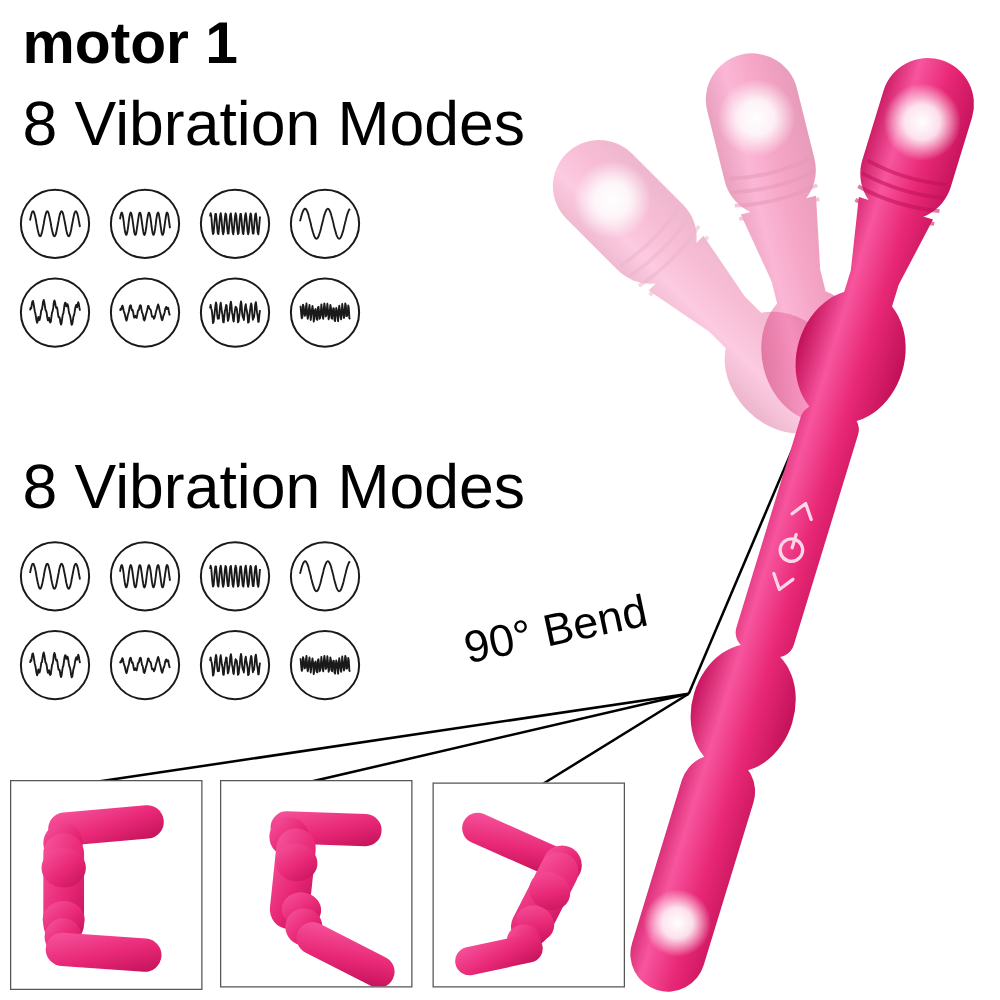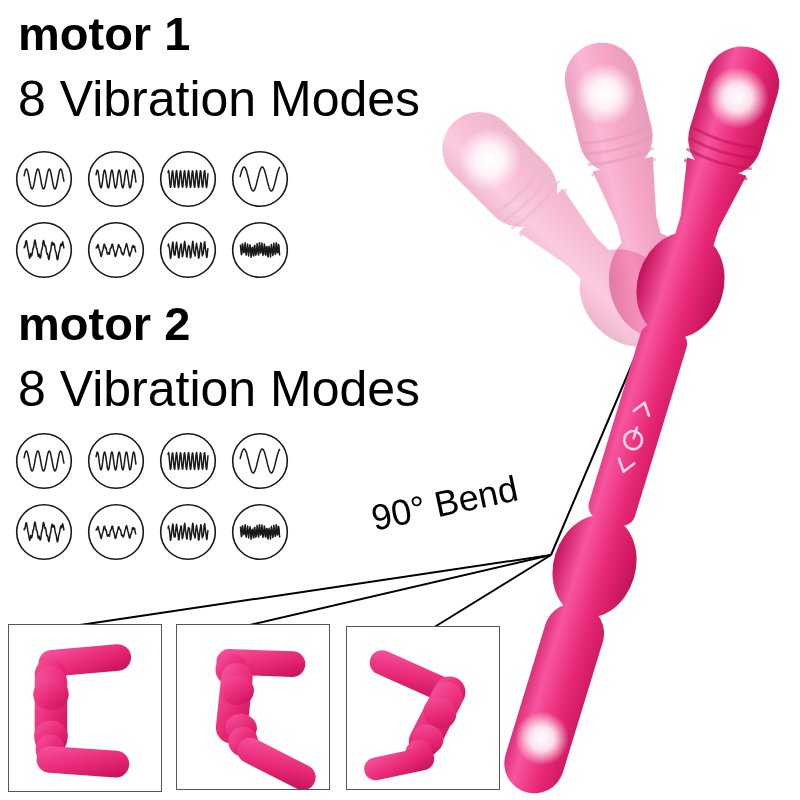--- a/index.html
+++ b/index.html
@@ -76,21 +76,20 @@
       <svg viewBox="0 0 58 58" class="mode-circle">
         <circle cx="29" cy="29" r="27.3" fill="none" stroke="#1a1a1a" stroke-width="1.6"></circle>
         <path d="M9.0 25.7 L9.5 22.9 L10.0 26.0 L10.4 27.1 L10.9 31.3 L11.4 37.5 L11.9 36.5 L12.3 33.0 L12.8 28.5 L13.3 23.8 L13.8 20.9 L14.2 22.6 L14.7 30.1 L15.2 34.0 L15.7 32.1 L16.1 33.9 L16.6 29.0 L17.1 23.8 L17.6 21.2 L18.0 24.2 L18.5 28.6 L19.0 30.9 L19.5 36.6 L20.0 36.9 L20.4 32.6 L20.9 27.9 L21.4 25.8 L21.9 23.0 L22.3 23.2 L22.8 29.7 L23.3 35.7 L23.8 34.5 L24.2 31.9 L24.7 28.5 L25.2 22.5 L25.7 20.3 L26.1 22.6 L26.6 28.7 L27.1 31.1 L27.6 35.4 L28.0 36.2 L28.5 30.7 L29.0 27.0 L29.5 24.4 L30.0 25.2 L30.4 25.5 L30.9 30.4 L31.4 36.9 L31.9 36.1 L32.3 32.5 L32.8 28.7 L33.3 23.0 L33.8 20.2 L34.2 22.2 L34.7 29.4 L35.2 32.5 L35.7 33.5 L36.1 35.0 L36.6 29.5 L37.1 24.7 L37.6 22.3 L38.0 25.3 L38.5 28.0 L39.0 31.0 L39.5 37.1 L40.0 36.7 L40.4 32.6 L40.9 28.3 L41.4 24.4 L41.9 21.7 L42.3 22.8 L42.8 29.9 L43.3 34.8 L43.8 33.0 L44.2 33.0 L44.7 28.4 L45.2 22.4 L45.7 20.7 L46.1 23.7 L46.6 28.9 L47.1 31.7 L47.6 36.5 L48.0 36.3 L48.5 30.7 L49.0 27.1" fill="none" stroke="#1a1a1a" stroke-width="1.5" stroke-linejoin="round"></path>
       </svg>
       <svg viewBox="0 0 58 58" class="mode-circle">
         <circle cx="29" cy="29" r="27.3" fill="none" stroke="#1a1a1a" stroke-width="1.6"></circle>
         <path d="M9.0 24.6 L9.5 24.2 L10.0 30.3 L10.4 33.7 L10.9 32.5 L11.4 22.7 L11.9 24.1 L12.3 28.5 L12.8 31.7 L13.3 30.5 L13.8 24.5 L14.2 21.7 L14.7 30.6 L15.2 34.1 L15.7 31.0 L16.1 26.4 L16.6 23.0 L17.1 28.8 L17.6 35.0 L18.0 31.4 L18.5 26.9 L19.0 23.8 L19.5 27.7 L20.0 36.3 L20.4 33.7 L20.9 27.4 L21.4 26.2 L21.9 29.5 L22.3 34.2 L22.8 34.9 L23.3 25.2 L23.8 24.4 L24.2 27.8 L24.7 34.1 L25.2 33.3 L25.7 28.2 L26.1 22.5 L26.6 28.6 L27.1 31.6 L27.6 34.1 L28.0 25.8 L28.5 21.7 L29.0 25.4 L29.5 32.1 L30.0 31.5 L30.4 28.0 L30.9 22.0 L31.4 27.2 L31.9 34.4 L32.3 32.9 L32.8 28.5 L33.3 23.0 L33.8 25.3 L34.2 33.3 L34.7 34.0 L35.2 27.7 L35.7 25.5 L36.1 25.8 L36.6 35.0 L37.1 35.9 L37.6 29.4 L38.0 25.3 L38.5 27.6 L39.0 31.7 L39.5 36.0 L40.0 27.1 L40.4 23.6 L40.9 26.6 L41.4 32.1 L41.9 34.5 L42.3 30.7 L42.8 22.2 L43.3 26.7 L43.8 30.6 L44.2 33.4 L44.7 28.2 L45.2 21.7 L45.7 23.4 L46.1 31.9 L46.6 31.8 L47.1 29.9 L47.6 23.4 L48.0 25.1 L48.5 33.5 L49.0 34.4" fill="none" stroke="#1a1a1a" stroke-width="1.5" stroke-linejoin="round"></path>
       </svg>
     </div>
 
-  <div class="motor-title" id="motor2-title">motor 2</div>
   <div class="motor-sub" id="motor2-sub">8 Vibration Modes</div>
   <div class="modes-grid" id="modes-grid-2">
       <svg viewBox="0 0 58 58" class="mode-circle">
         <circle cx="29" cy="29" r="27.3" fill="none" stroke="#1a1a1a" stroke-width="1.6"></circle>
         <path d="M9.0 26.4 L9.5 24.0 L10.0 21.9 L10.4 20.3 L10.9 19.3 L11.4 19.0 L11.9 19.3 L12.3 20.3 L12.8 21.9 L13.3 24.0 L13.8 26.4 L14.2 29.0 L14.7 31.6 L15.2 34.0 L15.7 36.1 L16.1 37.7 L16.6 38.7 L17.1 39.0 L17.6 38.7 L18.0 37.7 L18.5 36.1 L19.0 34.0 L19.5 31.6 L20.0 29.0 L20.4 26.4 L20.9 24.0 L21.4 21.9 L21.9 20.3 L22.3 19.3 L22.8 19.0 L23.3 19.3 L23.8 20.3 L24.2 21.9 L24.7 24.0 L25.2 26.4 L25.7 29.0 L26.1 31.6 L26.6 34.0 L27.1 36.1 L27.6 37.7 L28.0 38.7 L28.5 39.0 L29.0 38.7 L29.5 37.7 L30.0 36.1 L30.4 34.0 L30.9 31.6 L31.4 29.0 L31.9 26.4 L32.3 24.0 L32.8 21.9 L33.3 20.3 L33.8 19.3 L34.2 19.0 L34.7 19.3 L35.2 20.3 L35.7 21.9 L36.1 24.0 L36.6 26.4 L37.1 29.0 L37.6 31.6 L38.0 34.0 L38.5 36.1 L39.0 37.7 L39.5 38.7 L40.0 39.0 L40.4 38.7 L40.9 37.7 L41.4 36.1 L41.9 34.0 L42.3 31.6 L42.8 29.0 L43.3 26.4 L43.8 24.0 L44.2 21.9 L44.7 20.3 L45.2 19.3 L45.7 19.0 L46.1 19.3 L46.6 20.3 L47.1 21.9 L47.6 24.0 L48.0 26.4 L48.5 29.0 L49.0 31.6" fill="none" stroke="#1a1a1a" stroke-width="1.5" stroke-linejoin="round"></path>
       </svg>
       <svg viewBox="0 0 58 58" class="mode-circle">
         <circle cx="29" cy="29" r="27.3" fill="none" stroke="#1a1a1a" stroke-width="1.6"></circle>
         <path d="M9.0 25.4 L9.5 22.4 L10.0 20.5 L10.4 20.0 L10.9 21.0 L11.4 23.4 L11.9 26.7 L12.3 30.3 L12.8 33.8 L13.3 36.4 L13.8 37.8 L14.2 37.8 L14.7 36.2 L15.2 33.5 L15.7 30.0 L16.1 26.3 L16.6 23.1 L17.1 20.9 L17.6 20.0 L18.0 20.6 L18.5 22.6 L19.0 25.7 L19.5 29.3 L20.0 32.9 L20.4 35.8 L20.9 37.6 L21.4 37.9 L21.9 36.8 L22.3 34.3 L22.8 31.0 L23.3 27.3 L23.8 23.9 L24.2 21.4 L24.7 20.1 L25.2 20.3 L25.7 22.0 L26.1 24.8 L26.6 28.3 L27.1 32.0 L27.6 35.1 L28.0 37.2 L28.5 38.0 L29.0 37.2 L29.5 35.1 L30.0 32.0 L30.4 28.3 L30.9 24.8 L31.4 22.0 L31.9 20.3 L32.3 20.1 L32.8 21.4 L33.3 23.9 L33.8 27.3 L34.2 31.0 L34.7 34.3 L35.2 36.8 L35.7 37.9 L36.1 37.6 L36.6 35.8 L37.1 32.9 L37.6 29.3 L38.0 25.7 L38.5 22.6 L39.0 20.6 L39.5 20.0 L40.0 20.9 L40.4 23.1 L40.9 26.3 L41.4 30.0 L41.9 33.5 L42.3 36.2 L42.8 37.8 L43.3 37.8 L43.8 36.4 L44.2 33.8 L44.7 30.3 L45.2 26.7 L45.7 23.4 L46.1 21.0 L46.6 20.0 L47.1 20.5 L47.6 22.4 L48.0 25.4 L48.5 29.0 L49.0 32.6" fill="none" stroke="#1a1a1a" stroke-width="1.5" stroke-linejoin="round"></path>
       </svg>

